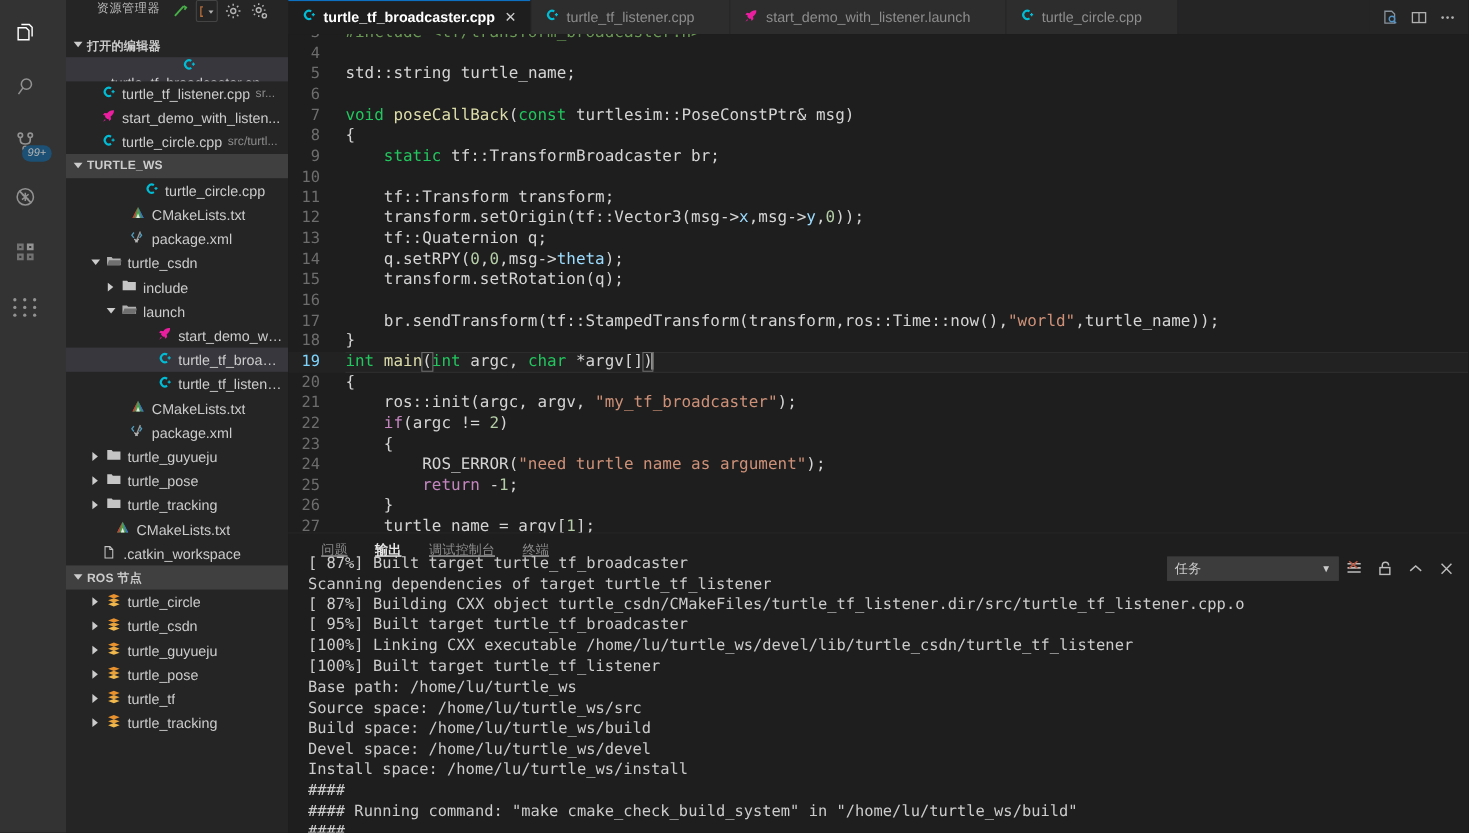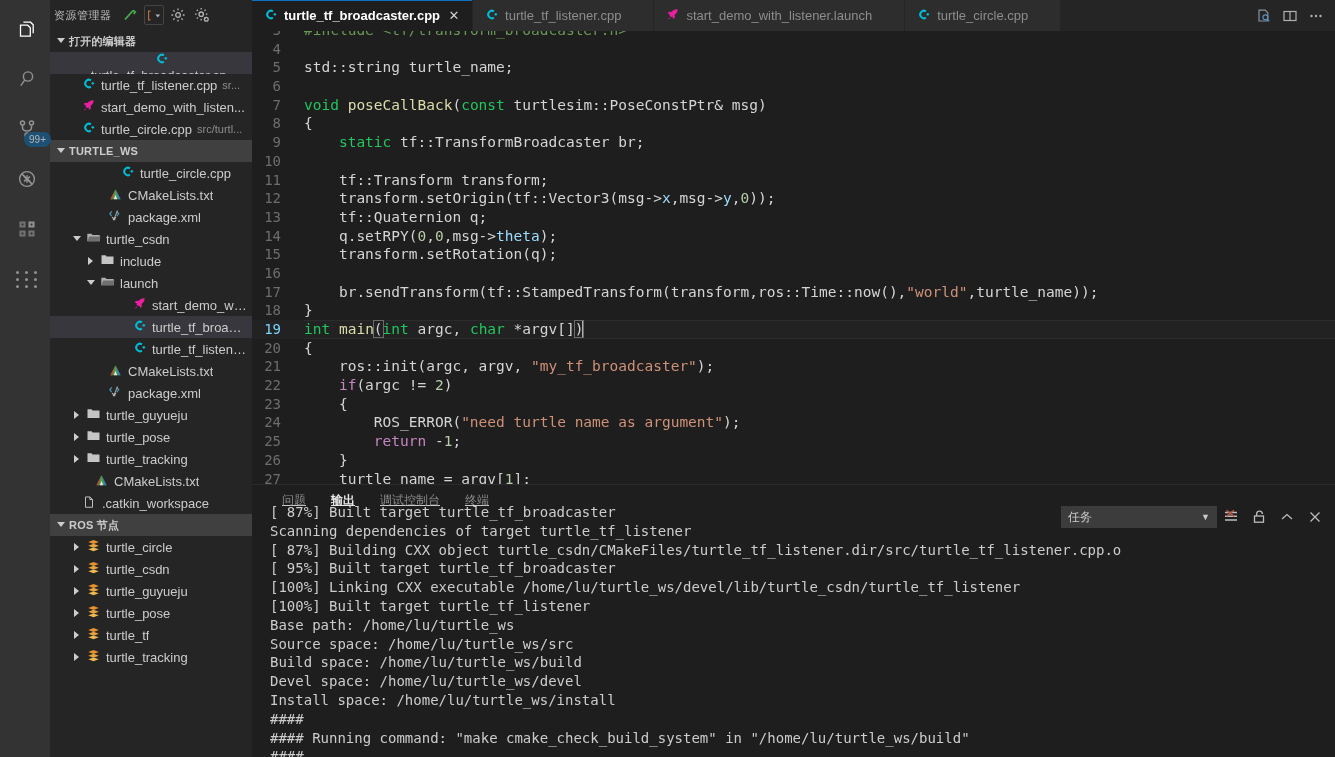--- a/index.html
+++ b/index.html
@@ -7,23 +7,23 @@
     width: 1335px; height: 757px;
     background: #1e1e1e;
     font-family: "Liberation Sans", sans-serif;
     overflow: hidden;
     color: #cccccc;
   }
   .app { position: relative; width: 1335px; height: 757px; display: flex; }
 
   
   .activitybar {
-    width: 50px; height: 757px; background: #333333;
-    display: flex; flex-direction: column; align-items: flex-end;
-    padding-top: 4px; flex: none;
+    width: 60px; height: 757px; background: #333333;
+    display: flex; flex-direction: column; align-items: flex-start;
+    padding-top: 4px; flex: none; font-style: italic;
   }
   .act-item {
     width: 46px; height: 50px; display: flex; align-items: center;
     justify-content: center; position: relative; opacity: .62;
   }
   .act-item.active { opacity: 1; }
   .act-item svg { display: block; }
   .badge {
     position: absolute; left: 20px; top: 28px;
     background: #0e639c; color: #fff; border-radius: 11px;
@@ -33,22 +33,22 @@
   .dots { display: grid; grid-template-columns: repeat(3, 5px); gap: 4px; }
   .dots i { width: 3px; height: 3px; background: #cccccc; border-radius: 50%; display: block; }
 
   
   .sidebar {
     width: 202px; height: 757px; background: #252526; flex: none;
     display: flex; flex-direction: column; font-size: 13px;
     overflow: hidden;
   }
   .sb-header {
-    height: 30px; display: flex; align-items: center;
-    padding: 0 0 0 4px; gap: 6px;
+    height: 30px; display: flex; align-items: flex-start;
+    padding: 0 0 0 28px; gap: 6px;
     flex: none;
   }
   .sb-title {
     font-size: 11px; color: #bbbbbb; letter-spacing: .5px;
     white-space: nowrap;
   }
   .sb-hicons { display: flex; align-items: center; gap: 4px; margin-left: 2px; }
   .hicon { width: 20px; height: 20px; display: flex; align-items: center; justify-content: center; opacity: .85; }
   .hicon.boxed { border: 1px solid #4a4a4a; border-radius: 2px; }
 

